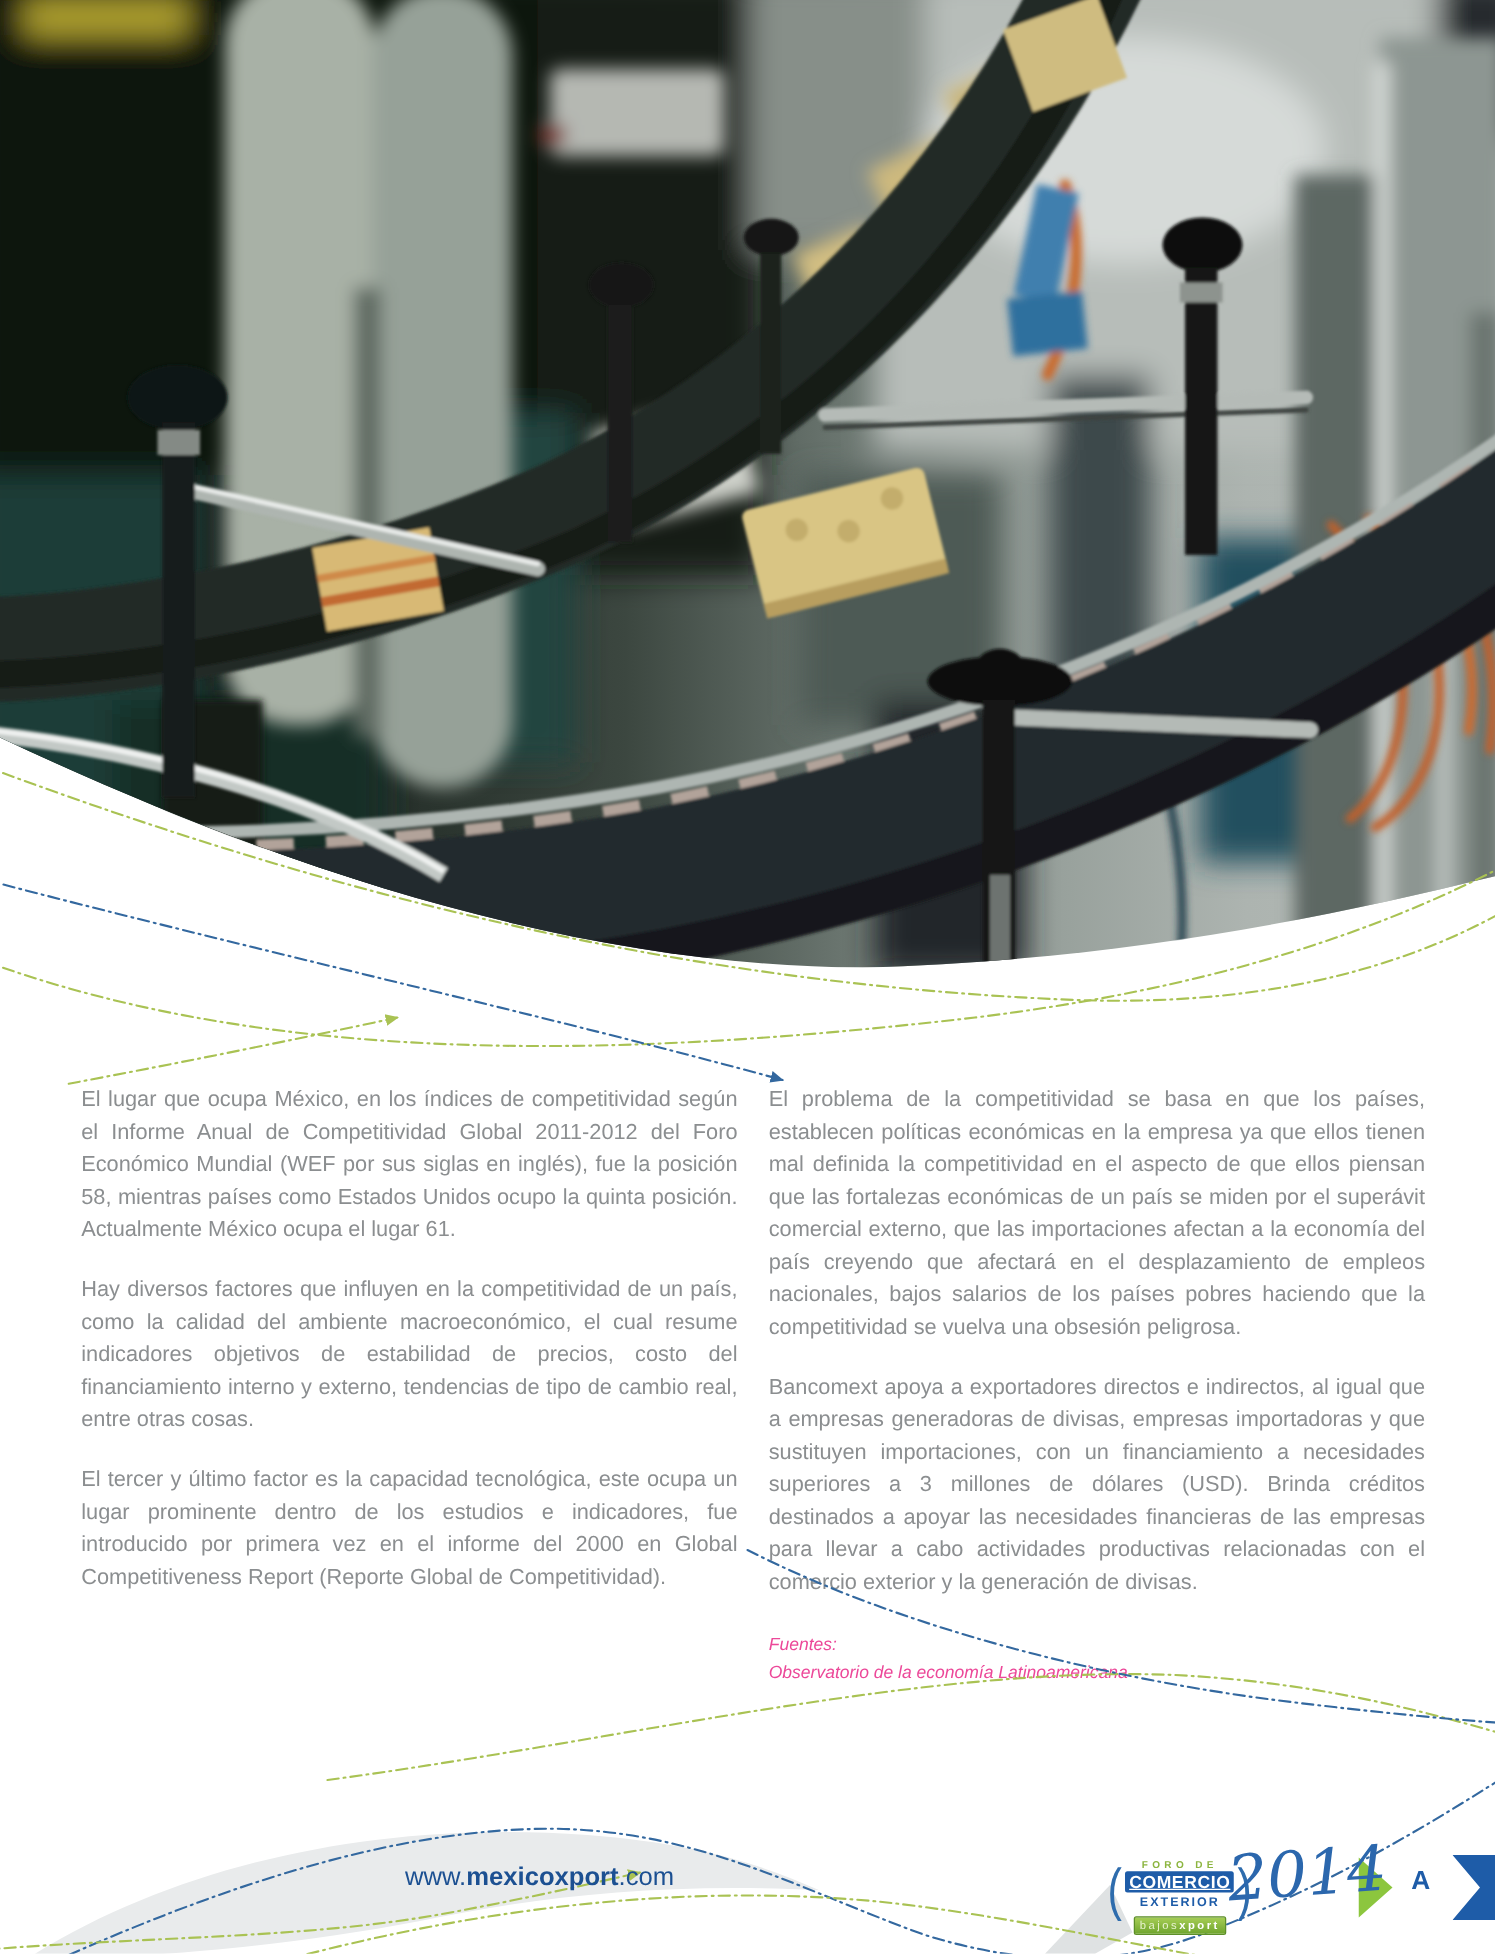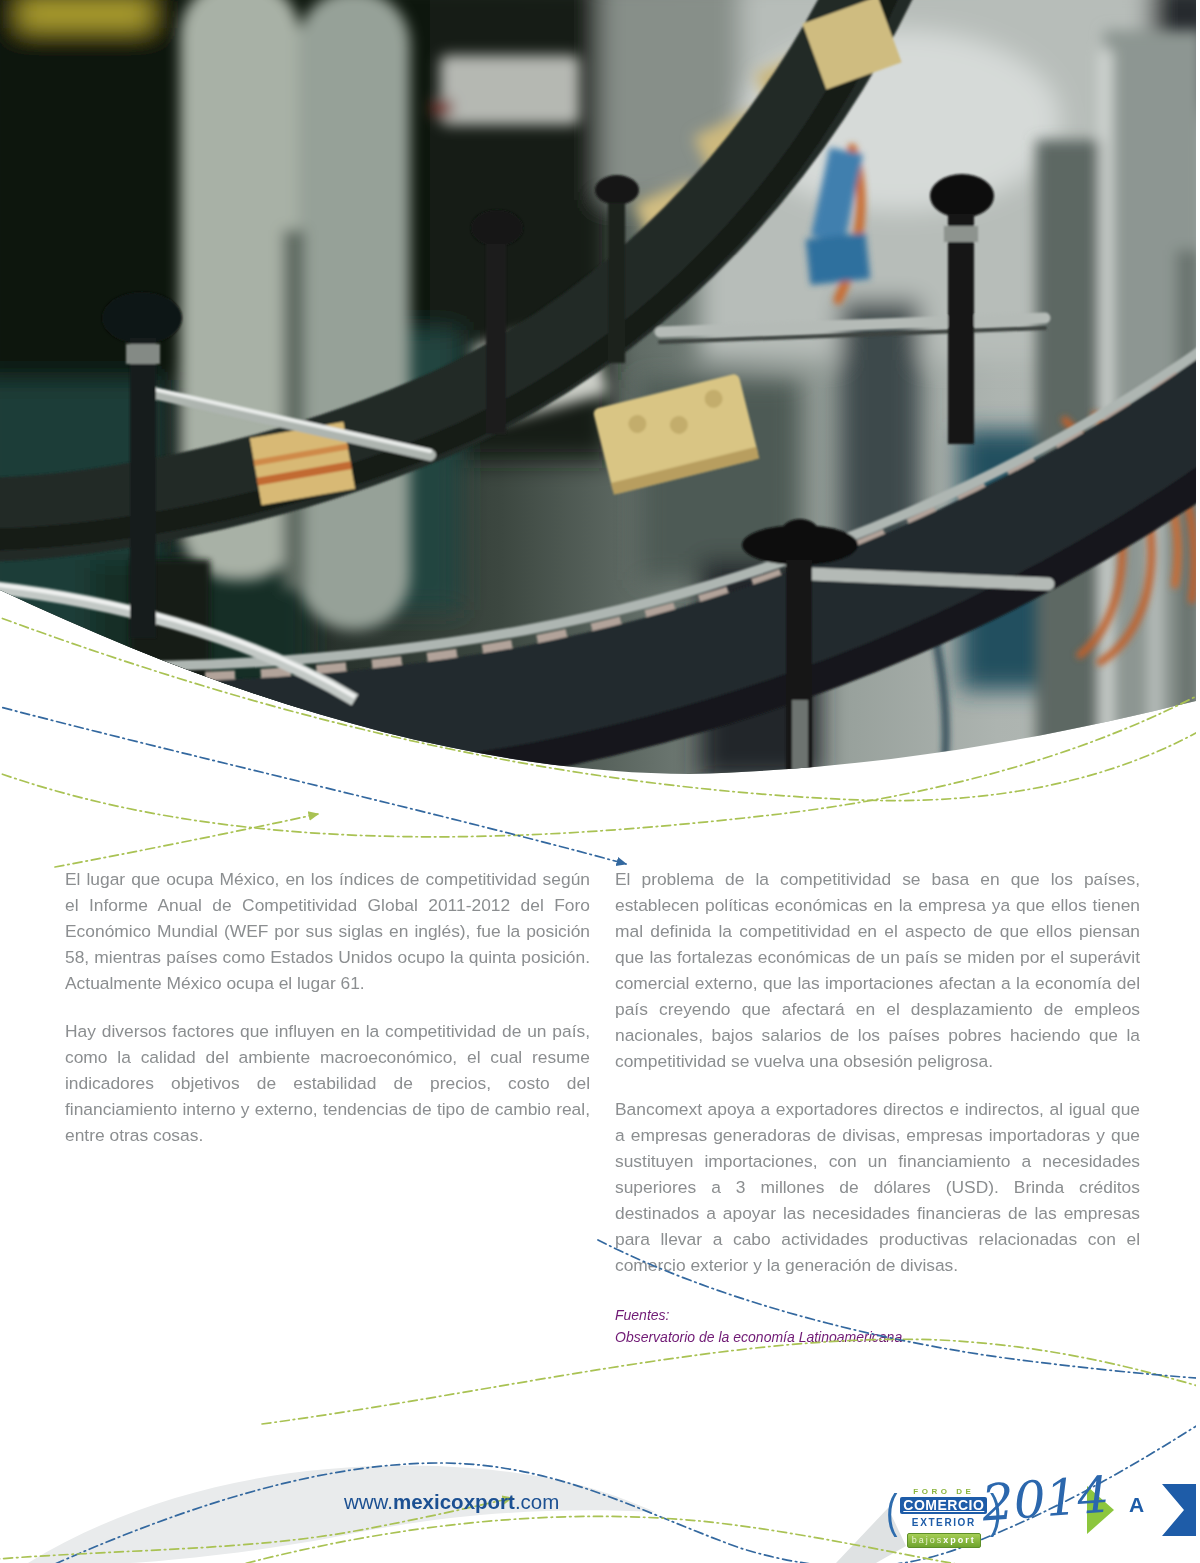--- a/index.html
+++ b/index.html
@@ -10,25 +10,25 @@
   .photo-wrap{position:absolute;top:0;left:0;width:1200px;height:780px;z-index:1;}
   .photo-wrap svg{display:block;}
 
   
   .deco{position:absolute;top:0;left:0;width:1200px;height:1563px;z-index:4;pointer-events:none;}
 
   
   .content{position:absolute;top:866px;left:65px;width:1075px;z-index:3;display:flex;gap:25px;}
   .col{width:525px;text-align:justify;color:#8b8e90;font-size:17.4px;line-height:26px;}
   .col p{margin:0 0 22px 0;}
-  .sources{margin-top:26px;font-style:italic;font-size:14px;line-height:22px;color:#701a75;}
+  .sources{margin-top:26px;font-style:italic;font-size:14px;line-height:22px;color:#ec4899;}
   .sources p{margin:0;}
 
   
-  .website{position:absolute;left:344px;top:1490px;z-index:5;font-size:20.5px;color:#1c5092;}
+  .website{position:absolute;left:324px;top:1490px;z-index:5;font-size:20.5px;color:#1c5092;}
   .website .b{font-weight:bold;}
 
   .logo{position:absolute;left:884px;top:1483px;z-index:5;display:flex;align-items:flex-start;}
   .paren{font-size:46px;line-height:56px;color:#2e6cad;font-weight:400;transform:scaleX(0.75);}
   .logo-mid{display:flex;flex-direction:column;align-items:center;margin:0 1px;padding-top:4px;}
   .foro{font-size:8px;font-weight:bold;letter-spacing:3.5px;color:#8cb53f;margin-bottom:1px;white-space:nowrap;}
   .comercio{background:#1e5ca8;color:#fff;font-weight:bold;font-size:14px;letter-spacing:0.5px;
             padding:0 3px;border-radius:2px;line-height:17px;text-decoration:underline;}
   .exterior{color:#1e5ca8;font-weight:bold;font-size:10px;letter-spacing:1.6px;margin-top:1px;line-height:16px;}
   .banner{margin-top:2px;background:linear-gradient(#a6ce55,#6fa42e);border:1px solid #5d8f28;border-radius:2px;
@@ -225,20 +225,21 @@
       <path stroke="#33689f" d="M55,1564 C200,1500 330,1462 445,1463 C560,1465 640,1512 740,1548 C830,1576 900,1570 960,1548 C1060,1510 1140,1462 1212,1416"></path>
       <path stroke="#a9c253" marker-end="url(#arrG)" d="M-15,1560 C120,1549 245,1551 355,1531 C420,1519 468,1508 512,1498"></path>
       <path stroke="#a9c253" d="M228,1568 C400,1522 560,1508 700,1521 C800,1531 905,1556 985,1569"></path>
     </g>
   </svg>
 
   <main class="content">
     <section class="col">
       <p>El lugar que ocupa México, en los índices de competitividad según el Informe Anual de Competitividad Global 2011-2012 del Foro Económico Mundial (WEF por sus siglas en inglés), fue la posición 58, mientras países como Estados Unidos ocupo la quinta posición. Actualmente México ocupa el lugar 61.</p>
       <p>Hay diversos factores que influyen en la competitividad de un país, como la calidad del ambiente macroeconómico, el cual resume indicadores objetivos de estabilidad de precios, costo del financiamiento interno y externo, tendencias de tipo de cambio real, entre otras cosas.</p>
+      <p>El tercer y último factor es la capacidad tecnológica, este ocupa un lugar prominente dentro de los estudios e indicadores, fue introducido por primera vez en el informe del 2000 en Global Competitiveness Report (Reporte Global de Competitividad).</p>
     </section>
     <section class="col">
       <p>El problema de la competitividad se basa en que los países, establecen políticas económicas en la empresa ya que ellos tienen mal definida la competitividad en el aspecto de que ellos piensan que las fortalezas económicas de un país se miden por el superávit comercial externo, que las importaciones afectan a la economía del país creyendo que afectará en el desplazamiento de empleos nacionales, bajos salarios de los países pobres haciendo que la competitividad se vuelva una obsesión peligrosa.</p>
       <p>Bancomext apoya a exportadores directos e indirectos, al igual que a empresas generadoras de divisas, empresas importadoras y que sustituyen importaciones, con un financiamiento a necesidades superiores a 3 millones de dólares (USD). Brinda créditos destinados a apoyar las necesidades financieras de las empresas para llevar a cabo actividades productivas relacionadas con el comercio exterior y la generación de divisas.</p>
       <div class="sources">
         <p>Fuentes:</p>
         <p>Observatorio de la economía Latinoamericana</p>
       </div>
     </section>
   </main>

